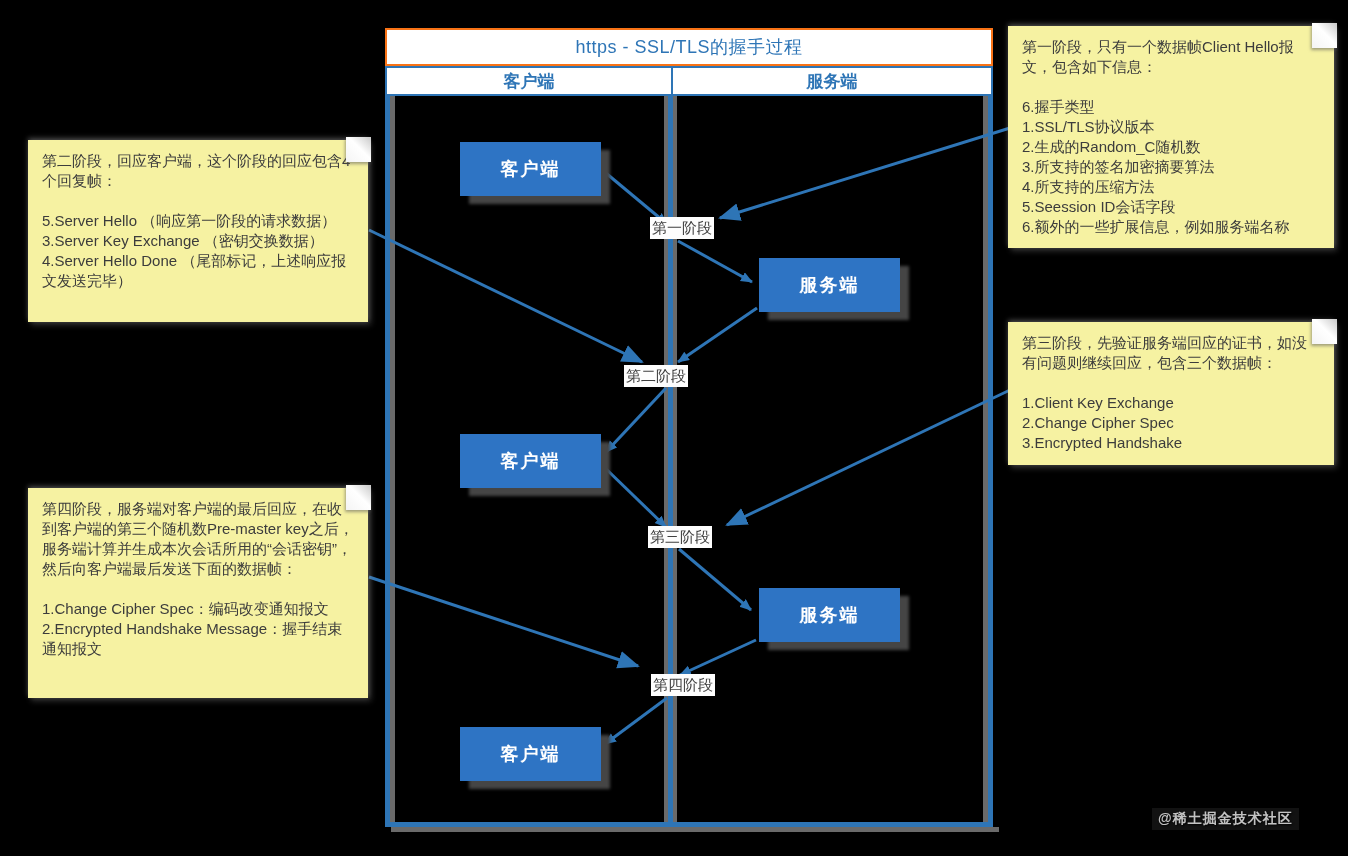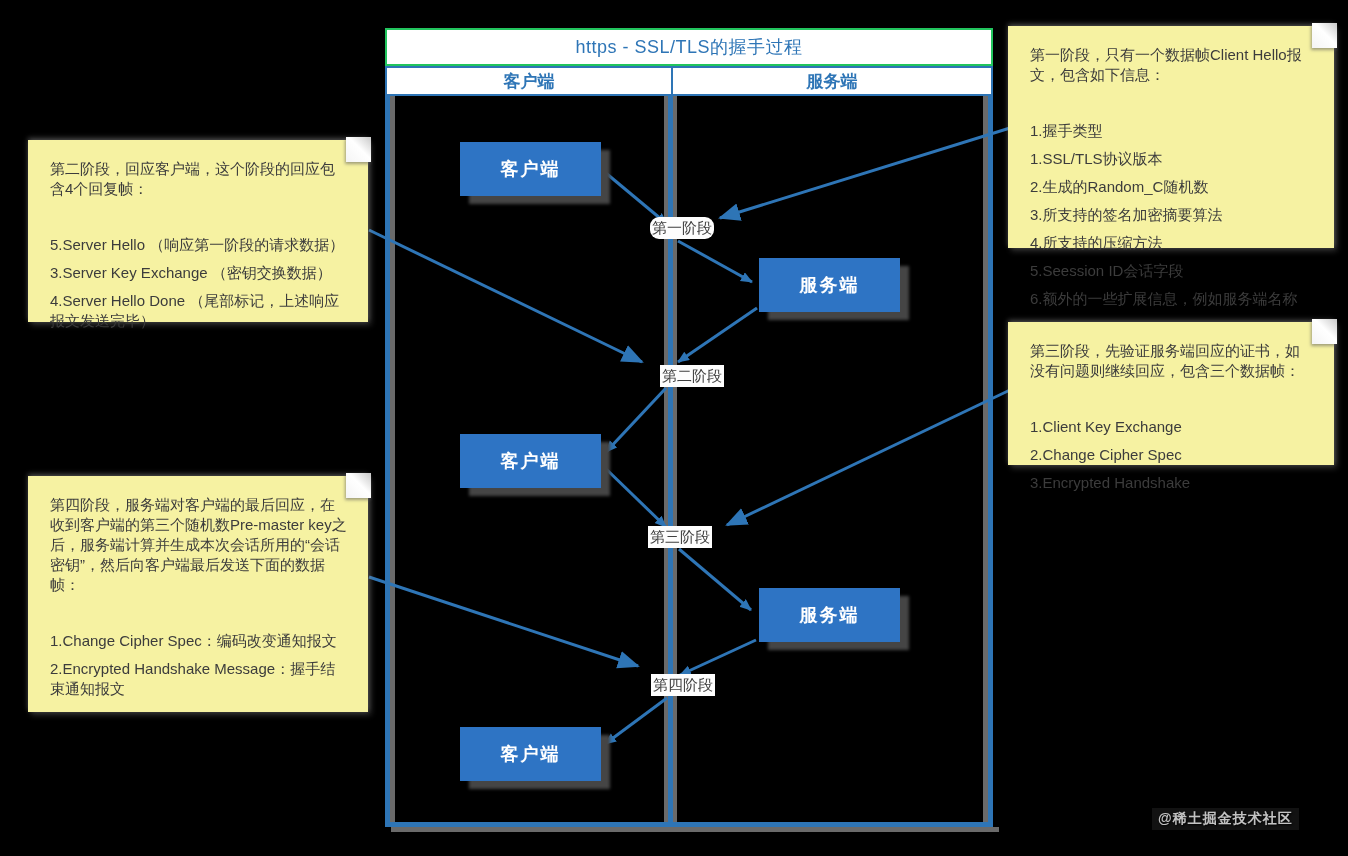--- a/index.html
+++ b/index.html
@@ -1,21 +1,21 @@
 <!DOCTYPE html>
 <html><head>
 <meta charset="utf-8">
 <style>
   html,body{margin:0;padding:0;background:#000;}
   .page{position:relative;width:1348px;height:856px;background:#000;overflow:hidden;
         font-family:"Liberation Sans","DejaVu Sans",sans-serif;}
 
   
   .tbl-title{position:absolute;left:385px;top:28px;width:608px;height:38px;box-sizing:border-box;
-    background:#fff;border:2px solid #22c55e;display:flex;align-items:center;justify-content:center;
+    background:#fff;border:2px solid #f97316;display:flex;align-items:center;justify-content:center;
     color:#2E75B6;font-size:18px;letter-spacing:.5px;}
   .tbl-head{position:absolute;top:66px;height:30px;box-sizing:border-box;background:#fff;
     border:2px solid #2E75B6;display:flex;align-items:center;justify-content:center;
     color:#2E75B6;font-size:17px;font-weight:bold;}
   .th-left{left:385px;width:288px;}
   .th-right{left:671px;width:322px;}
 
   
   .vline{position:absolute;top:96px;height:731px;}
   .hline{position:absolute;height:5px;}
@@ -28,21 +28,21 @@
     letter-spacing:2px;box-shadow:9px 8px 3px #454545;z-index:6;}
 
   
   .stage{position:absolute;background:#fdfdfd;color:#404040;font-size:15px;
     padding:2px 2px;z-index:7;line-height:18px;}
 
   
   .note{position:absolute;background:#F6F2A2;color:#3c3c3c;font-size:15px;line-height:20px;
     padding:11px 13px 8px 14px;box-sizing:border-box;z-index:8;
     box-shadow:0 -2px 5px rgba(160,160,160,.45),3px 3px 6px rgba(140,140,140,.35);}
-  .note p{margin:8px;}
+  .note p{margin:0;}
   .note .gap{height:20px;}
   .fold{position:absolute;top:-3px;right:-3px;width:25px;height:25px;
     background:linear-gradient(225deg,#c9c9c9 0%,#ffffff 45%,#f4f4f4 100%);
     box-shadow:-1px 2px 3px rgba(90,90,90,.55);}
 
   
   .arrows{position:absolute;left:0;top:0;z-index:5;pointer-events:none;}
 
   
   .watermark{position:absolute;left:1152px;top:808px;color:rgba(235,235,235,.82);
@@ -97,30 +97,30 @@
   <div class="vline blue" style="left:988px;width:5px;"></div>
   <div class="hline blue" style="left:385px;top:822px;width:608px;"></div>
   <div class="hline gray" style="left:391px;top:827px;width:608px;"></div>
 
   <div class="node" style="left:460px;top:142px;">客户端</div>
   <div class="node" style="left:759px;top:258px;">服务端</div>
   <div class="node" style="left:460px;top:434px;">客户端</div>
   <div class="node" style="left:759px;top:588px;">服务端</div>
   <div class="node" style="left:460px;top:727px;">客户端</div>
 
-  <div class="stage" style="left:650px;top:217px;border-radius:9px;">第一阶段</div>
-  <div class="stage" style="left:660px;top:365px;">第二阶段</div>
+  <div class="stage" style="left:650px;top:217px;">第一阶段</div>
+  <div class="stage" style="left:624px;top:365px;">第二阶段</div>
   <div class="stage" style="left:648px;top:526px;">第三阶段</div>
   <div class="stage" style="left:651px;top:674px;">第四阶段</div>
 
   <div class="note" style="left:1008px;top:26px;width:326px;height:222px;">
     <div class="fold"></div>
     <p>第一阶段，只有一个数据帧Client Hello报文，包含如下信息：</p>
     <p class="gap"></p>
-    <p>1.握手类型</p>
+    <p>6.握手类型</p>
     <p>1.SSL/TLS协议版本</p>
     <p>2.生成的Random_C随机数</p>
     <p>3.所支持的签名加密摘要算法</p>
     <p>4.所支持的压缩方法</p>
     <p>5.Seession ID会话字段</p>
     <p>6.额外的一些扩展信息，例如服务端名称</p>
   </div>
 
   <div class="note" style="left:28px;top:140px;width:340px;height:182px;">
     <div class="fold"></div>
@@ -133,21 +133,21 @@
 
   <div class="note" style="left:1008px;top:322px;width:326px;height:143px;">
     <div class="fold"></div>
     <p>第三阶段，先验证服务端回应的证书，如没有问题则继续回应，包含三个数据帧：</p>
     <p class="gap"></p>
     <p>1.Client Key Exchange</p>
     <p>2.Change Cipher Spec</p>
     <p>3.Encrypted Handshake</p>
   </div>
 
-  <div class="note" style="left:28px;top:476px;width:340px;height:236px;">
+  <div class="note" style="left:28px;top:488px;width:340px;height:210px;">
     <div class="fold"></div>
     <p>第四阶段，服务端对客户端的最后回应，在收到客户端的第三个随机数Pre-master key之后，服务端计算并生成本次会话所用的“会话密钥”，然后向客户端最后发送下面的数据帧：</p>
     <p class="gap"></p>
     <p>1.Change Cipher Spec：编码改变通知报文</p>
     <p>2.Encrypted Handshake Message：握手结束通知报文</p>
   </div>
 
   <div class="watermark">@稀土掘金技术社区</div>
 </div>
 

